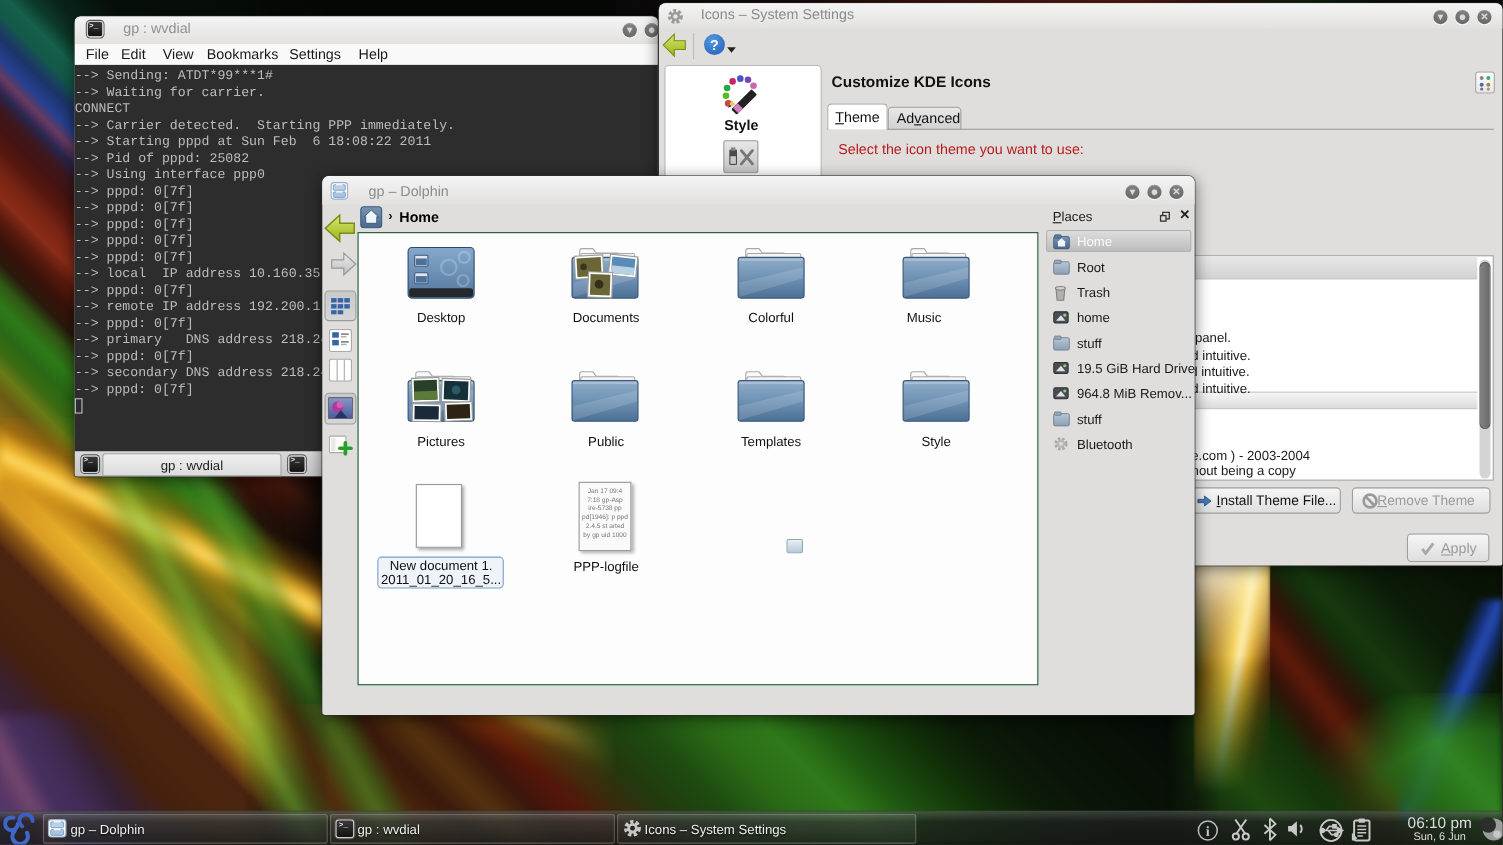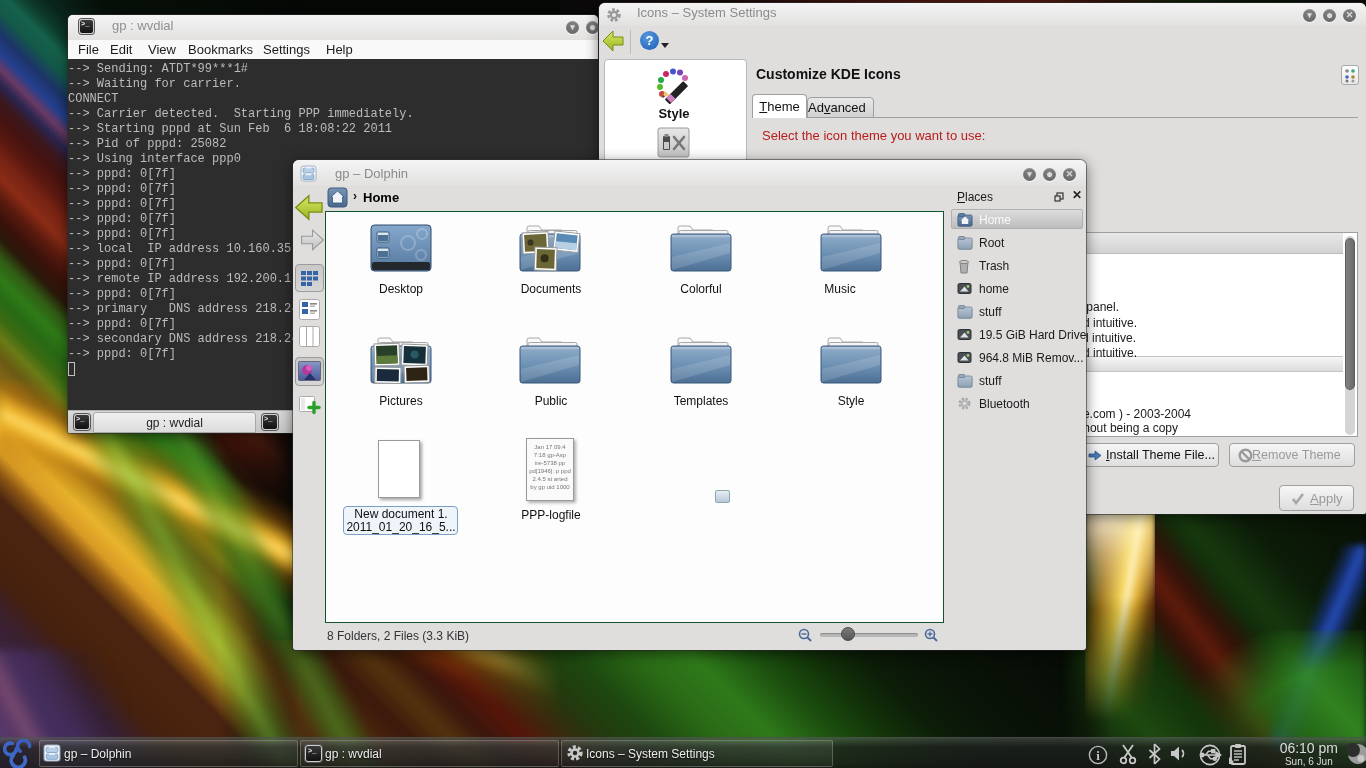--- a/index.html
+++ b/index.html
@@ -79,21 +79,21 @@
 .tabico{position:absolute;top:3px;width:16px;height:16px}
 
 #syss{left:599px;top:3px;width:767px;height:511px;border-radius:6px 6px 2px 2px}
 #syss .titlebar{height:23px;border-radius:6px 6px 0 0}
 #syss .title{position:absolute;left:38px;top:2px;font-size:13px;color:#8b8b8b}
 #syssbtns{right:10px;top:6px}
 #sysstoolbar{position:absolute;left:0;top:23px;right:0;height:33px}
 #sidebox{position:absolute;left:5px;top:56px;width:143px;height:480px;background:#fff;border:1px solid #b8b8b8;border-radius:4px 4px 0 0}
 #syss h1{position:absolute;left:157px;top:63px;font-size:14px;font-weight:bold;color:#111}
 .tab1{position:absolute;left:153px;top:91px;width:55px;height:24px;background:#fff;border:1px solid #9f9f9f;border-bottom:none;border-radius:4px 4px 0 0;font-size:13px;color:#111;text-align:center;line-height:23px;z-index:3}
-.tab2{position:absolute;left:208px;top:94px;width:67px;height:21px;background:linear-gradient(#e8e8e8,#d2d2d2);border:1px solid #9f9f9f;border-radius:4px 4px 0 0;font-size:13px;color:#111;text-align:left;line-height:20px;z-index:2}
+.tab2{position:absolute;left:208px;top:94px;width:67px;height:21px;background:linear-gradient(#e8e8e8,#d2d2d2);border:1px solid #9f9f9f;border-radius:4px 4px 0 0;font-size:13px;color:#111;text-align:right;line-height:20px;z-index:2}
 #tabpane{position:absolute;left:153px;top:114px;right:8px;height:292px;border-top:1px solid #9f9f9f;z-index:1}
 #selecttxt{position:absolute;left:163px;top:125px;font-size:13px;color:#b91c1c}
 #iconsgrid{position:absolute;right:7px;top:62px;width:18px;height:20px;background:linear-gradient(#fdfdfd,#e8e8e8);border:1px solid #aaa;border-radius:3px}
 
 #sysslist{position:absolute;left:160px;top:229px;right:8px;height:205px;background:#fff;border:1px solid #9f9f9f}
 #sysslist .selrow{position:absolute;left:1px;right:14px;top:0;height:21px;background:linear-gradient(#e8e8e8,#d2d2d2);border-bottom:1px solid #bbb}
 #sysslist .selrow2{position:absolute;left:1px;right:14px;top:123px;height:16px;background:linear-gradient(#f6f6f6,#dcdcdc);border:1px solid #c4c4c4;border-left:none;border-right:none}
 #syssscroll{position:absolute;right:2px;top:3px;width:10px;height:199px;background:#d4d4d4;border-radius:5px}
 #syssscroll .sl{position:absolute;left:0;top:2px;width:10px;height:152px;background:linear-gradient(90deg,#828282,#6a6a6a);border-radius:5px;border:1px solid #5c5c5c}
 .listtxt{position:absolute;font-size:12px;color:#1a1a1a;white-space:pre}
@@ -479,36 +479,20 @@
       <div class="prow" style="top:208px">
             <svg width="15" height="15" viewBox="0 0 16 16">
               <circle cx="8" cy="8" r="5" fill="none" stroke="#a8a8a8" stroke-width="2.8" stroke-dasharray="2.4 1.6"></circle>
               <circle cx="8" cy="8" r="4" fill="#b8b8b8"></circle>
               <circle cx="8" cy="8" r="1.8" fill="#dfdedd"></circle>
             </svg>
             <span>Bluetooth</span>
           </div>
     </div>
   </div>
-  <div id="dstatus">
-    <div class="abs" style="left:34px;top:7px;font-size:12px;color:#333">8 Folders, 2 Files (3.3 KiB)</div>
-    <svg class="abs" style="left:504px;top:5px" width="16" height="16" viewBox="0 0 16 16">
-          <circle cx="7" cy="7" r="4.5" fill="none" stroke="#4a6a9a" stroke-width="1.6"></circle>
-          <line x1="10.5" y1="10.5" x2="14" y2="14" stroke="#4a6a9a" stroke-width="2"></line>
-          <line x1="4.5" y1="7" x2="9.5" y2="7" stroke="#4a6a9a" stroke-width="1.4"></line>
-        </svg>
-    <div class="abs" style="left:527px;top:11px;width:98px;height:4px;background:#b8b8b8;border-radius:2px;box-shadow:inset 0 1px 1px rgba(0,0,0,.25)"></div>
-    <div class="abs" style="left:548px;top:5px;width:14px;height:14px;border-radius:50%;background:linear-gradient(#7a7a7a,#565656);border:1px solid #4a4a4a"></div>
-    <svg class="abs" style="left:630px;top:5px" width="16" height="16" viewBox="0 0 16 16">
-          <circle cx="7" cy="7" r="4.5" fill="none" stroke="#4a6a9a" stroke-width="1.6"></circle>
-          <line x1="10.5" y1="10.5" x2="14" y2="14" stroke="#4a6a9a" stroke-width="2"></line>
-          <line x1="4.5" y1="7" x2="9.5" y2="7" stroke="#4a6a9a" stroke-width="1.4"></line>
-          <line x1="7" y1="4.5" x2="7" y2="9.5" stroke="#4a6a9a" stroke-width="1.4"></line>
-        </svg>
-  </div>
  </div>
 
  <div id="panel">
    <svg class="abs" style="left:3px;top:1px" width="29" height="29" viewBox="0 0 29 29">
      <g fill="none" stroke-linecap="round">
        <path d="M13.2 9.8 a5.8 5.8 0 1 1 -4 -5.4" stroke="#3e66c6" stroke-width="3.6"></path>
        <path d="M17.2 12.2 a6 6 0 1 1 9.4 -4.8" stroke="#3a5fc0" stroke-width="3.6"></path>
        <path d="M10.2 16.4 a7 7 0 1 0 11.4 1.8" stroke="#3f68c8" stroke-width="3.8"></path>
      </g>
    </svg>

